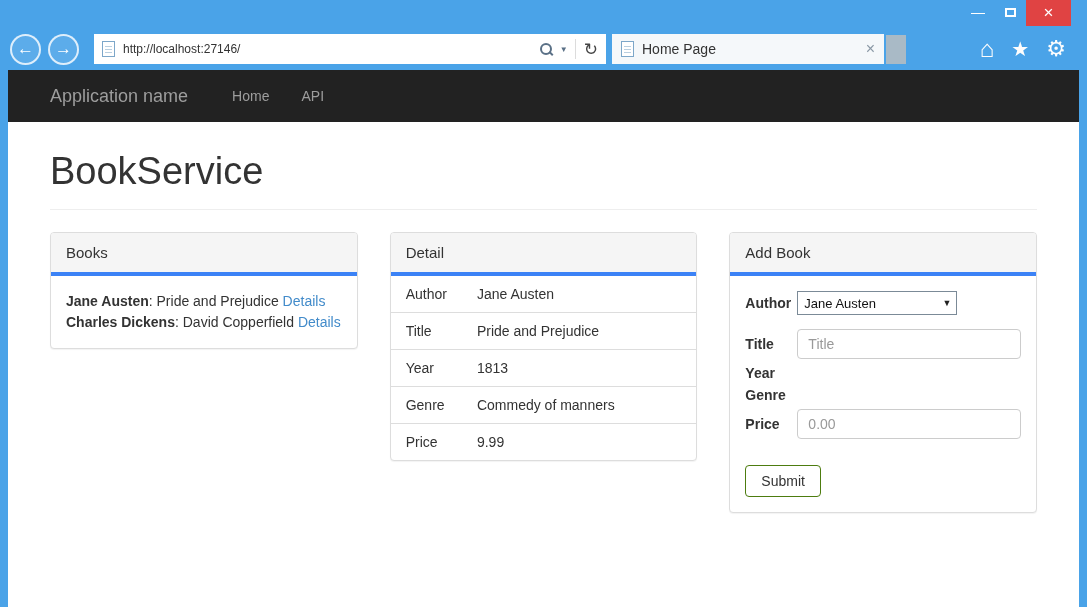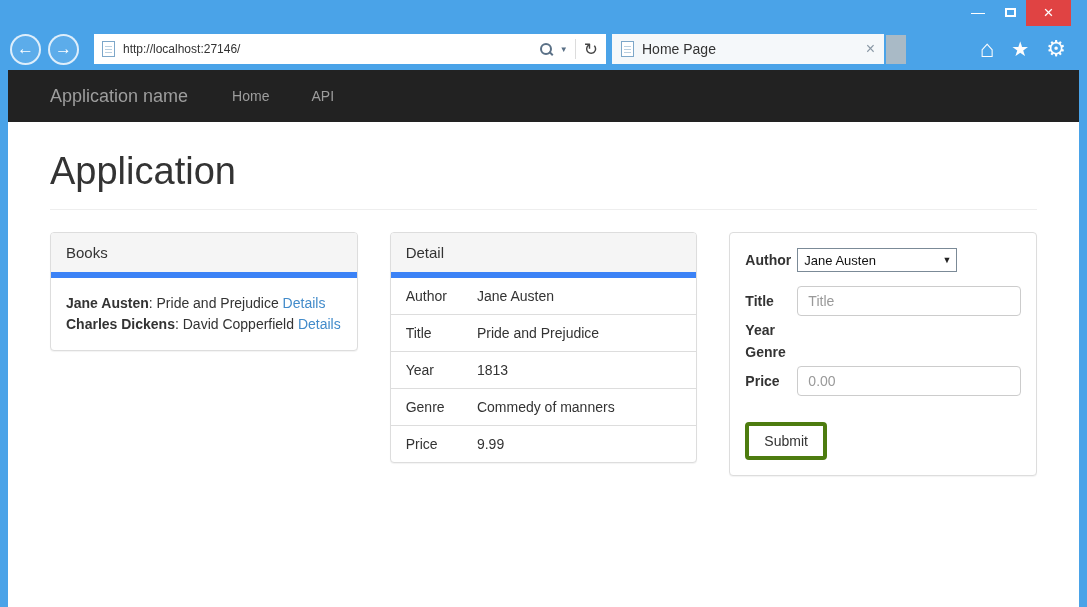--- a/index.html
+++ b/index.html
@@ -49,31 +49,31 @@
          color: #fdfdfd; }
   .icon-home { font-size: 24px; line-height: 1; }
   .icon-star { font-size: 20px; line-height: 1; }
   .icon-gear { font-size: 22px; line-height: 1; }
 
   
   .viewport { margin: 6px 8px 0 8px; height: 544px; background: #fff; overflow: hidden; }
 
   .app-navbar { height: 52px; background: #222; display: flex; align-items: center; padding-left: 42px; }
   .brand { color: #9d9d9d; font-size: 18px; }
-  .navbar-links { display: flex; margin-left: 44px; gap: 42px; }
+  .navbar-links { display: flex; margin-left: 44px; gap: 32px; }
   .nav-link { color: #9d9d9d; font-size: 14px; text-decoration: none; cursor: pointer; }
 
   .container { padding: 0 42px; }
   h1 { font-size: 38px; font-weight: 400; color: #333; margin: 28px 0 16px; }
   hr { border: none; border-top: 1px solid #eee; margin: 0 0 22px; }
 
   .panels { display: flex; gap: 32px; align-items: flex-start; }
   .panel { flex: 1; border: 1px solid #ddd; border-radius: 4px; background: #fff;
            box-shadow: 0 1px 1px rgba(0,0,0,0.05); }
-  .panel-heading { background: #f5f5f5; border-bottom: 6px solid #3b82f6; padding: 11px 15px;
+  .panel-heading { background: #f5f5f5; border-bottom: 4px solid #3b82f6; padding: 11px 15px;
            font-size: 15px; color: #333; border-radius: 3px 3px 0 0; }
   .panel-body { padding: 15px; font-size: 14px; color: #333; }
 
   
   .book-item { line-height: 21px; }
   .book-author { font-weight: bold; }
   .details-link { color: #428bca; text-decoration: none; cursor: pointer; }
 
   
   .detail-table { width: 100%; border-collapse: collapse; font-size: 14px; color: #333; }
@@ -88,21 +88,21 @@
   .select-wrap { position: relative; display: inline-block; }
   .author-select { width: 160px; height: 24px; border: 1px solid #7b8a97; background: #fff;
            font-size: 13px; color: #111; padding: 2px 20px 2px 6px; border-radius: 0;
            appearance: none; -webkit-appearance: none; -moz-appearance: none;
            font-family: "Liberation Sans", "DejaVu Sans", sans-serif; }
   .select-caret { position: absolute; right: 6px; top: 50%; transform: translateY(-50%);
            font-size: 9px; color: #222; pointer-events: none; }
   .text-input { flex: 1; height: 30px; border: 1px solid #ccc; border-radius: 4px; padding: 0 10px;
            font-size: 14px; color: #555; font-family: "Liberation Sans", "DejaVu Sans", sans-serif; }
   .text-input::placeholder { color: #999; opacity: 1; }
-  .submit-btn { margin-top: 20px; padding: 7px 15px; border: 4px solid #4d7c0f; border-radius: 4px;
+  .submit-btn { margin-top: 20px; padding: 7px 15px; border: 1px solid #4d7c0f; border-radius: 4px;
            background: #fff; font-size: 14px; color: #333; cursor: pointer;
            font-family: "Liberation Sans", "DejaVu Sans", sans-serif; }
 </style>
 </head>
 <body>
 
 <div class="frame">
 
   <div class="titlebar">
     <div class="window-controls">
@@ -153,21 +153,21 @@
 
     <div class="app-navbar">
       <span class="brand">Application name</span>
       <div class="navbar-links">
         <a class="nav-link">Home</a>
         <a class="nav-link">API</a>
       </div>
     </div>
 
     <div class="container">
-      <h1>Application</h1>
+      <h1>BookService</h1>
       <hr>
 
       <div class="panels">
 
         <div class="panel">
           <div class="panel-heading">Books</div>
           <div class="panel-body">
             <div class="book-item">
               <span class="book-author">Jane Austen</span><span>:</span>
               <span class="book-title">Pride and Prejudice</span>
@@ -203,20 +203,21 @@
               </tr>
               <tr>
                 <td class="dlabel">Price</td>
                 <td>9.99</td>
               </tr>
             </tbody>
           </table>
         </div>
 
         <div class="panel">
+          <div class="panel-heading">Add Book</div>
           <div class="panel-body">
 
             <div class="form-row author-row">
               <label class="form-label">Author</label>
               <span class="select-wrap">
                 <select class="author-select">
                   <option>Jane Austen</option>
                 </select>
                 <span class="select-caret">▼</span>
               </span>

